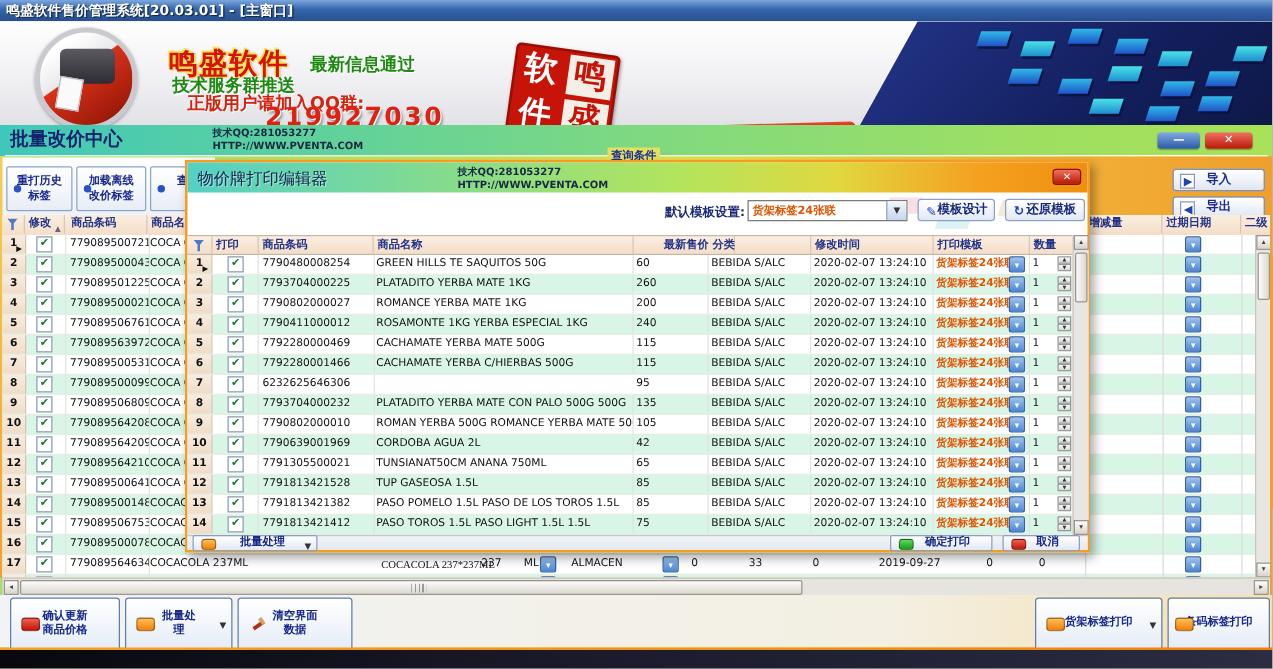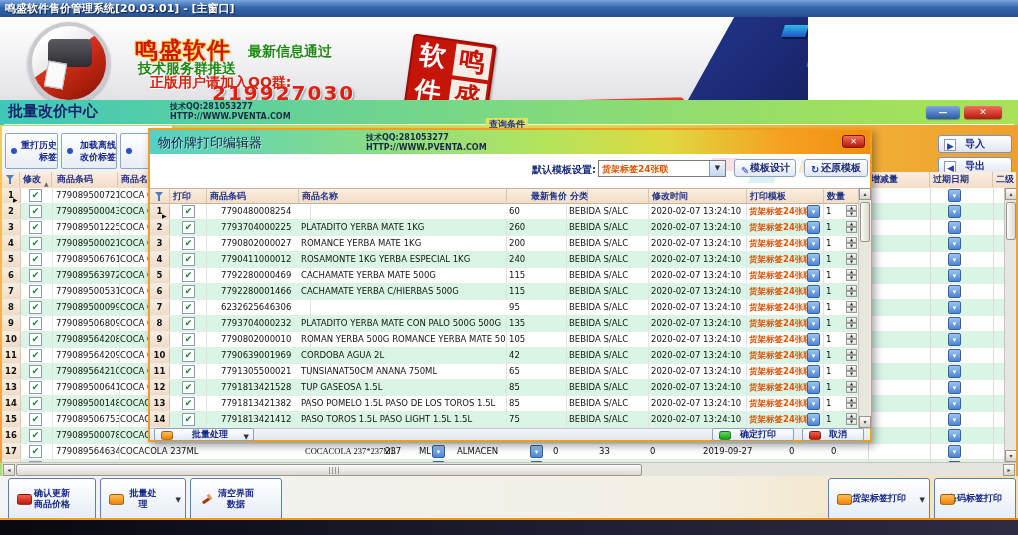--- a/index.html
+++ b/index.html
@@ -4,21 +4,21 @@
 <style>
   html,body{margin:0;padding:0;}
   body{font-family:"DejaVu Sans","Liberation Sans",sans-serif;background:#444;}
   .screen{position:relative;width:1018px;height:535px;overflow:hidden;background:#fff;margin:0 auto;}
   .abs{position:absolute;}
 
   
   .titlebar{left:0;top:0;width:1018px;height:17px;background:linear-gradient(180deg,#7ba7dd,#3465ad 45%,#274f8f);color:#fff;font-size:11px;font-weight:bold;line-height:17px;padding-left:5px;box-sizing:border-box;text-shadow:1px 1px 1px #123;}
 
   
-  .banner{left:0;top:17px;width:808px;height:83px;background:linear-gradient(180deg,#ffffff,#ececf0 70%,#e2e2e6);overflow:hidden;}
+  .banner{left:0;top:17px;width:1018px;height:83px;background:linear-gradient(180deg,#ffffff,#ececf0 70%,#e2e2e6);overflow:hidden;}
   .bluepanel{position:absolute;left:688px;top:0;width:330px;height:83px;background:linear-gradient(135deg,#24368c,#131f5e 60%,#0e1848);clip-path:polygon(14% 0,100% 0,100% 100%,0 100%);}
   .cube{position:absolute;width:24px;height:12px;transform:skewX(-18deg);background:linear-gradient(180deg,#2fb9e8,#1f55c8);box-shadow:2px 2px 0 rgba(8,16,60,.8);}
   .cube.cy{background:linear-gradient(180deg,#49e2e8,#1f8fd0);}
   .printer{position:absolute;left:28px;top:5px;width:74px;height:74px;border-radius:50%;border:4px solid #c9c9cf;background:linear-gradient(145deg,#ffffff 18%,#e9e9ec 42%,#d8311a 43%,#9c1a08 85%);overflow:hidden;box-shadow:0 1px 3px rgba(0,0,0,.35);}
   .printer .pbody{position:absolute;left:16px;top:13px;width:44px;height:28px;background:linear-gradient(180deg,#5a5a60,#2c2c32);border-radius:5px;}
   .printer .plabel{position:absolute;left:14px;top:36px;width:17px;height:24px;background:#fafafa;border:1px solid #bbb;transform:rotate(10deg);}
   .brand{font-weight:bold;color:#d41408;font-size:23px;letter-spacing:1px;text-shadow:1px 1px 0 #ffe24a,-1px -1px 0 #ffe24a,1px 0 2px rgba(0,0,0,.3);}
   .tagline{font-weight:bold;color:#1f8a12;font-size:14px;text-shadow:1px 1px 0 #fff;}
   .tagred{font-weight:bold;color:#d42410;font-size:14px;text-shadow:1px 1px 0 #fff;}
   .qqnum{font-weight:bold;color:#e02010;font-size:20px;letter-spacing:2px;text-shadow:1px 1px 0 #fff,2px 2px 2px rgba(0,0,0,.35);}
@@ -38,21 +38,21 @@
   .edgeL{left:0;top:125px;width:3px;height:337px;background:linear-gradient(180deg,#f4cf52,#f0a030);}
   .edgeR{left:1016px;top:125px;width:2px;height:395px;background:#f0a030;}
   .grpline{left:4px;top:124px;width:1010px;height:1px;background:rgba(255,255,255,.85);}
   .qlabel{left:486px;top:118px;font-size:9px;font-weight:bold;color:#223399;background:#e4e15c;padding:0 3px;}
 
   .winbtn{height:13px;border-radius:3px;font-size:9px;font-weight:bold;color:#fff;text-align:center;line-height:12px;box-shadow:0 1px 1px rgba(0,0,0,.3);}
   .minbtn{left:926px;top:106px;width:34px;background:linear-gradient(180deg,#7fa8e0,#2d5aa8);}
   .closebtn{left:964px;top:106px;width:38px;background:linear-gradient(180deg,#f07060,#b81808);}
 
   .toolstrip{left:2px;top:126px;width:170px;height:46px;background:linear-gradient(180deg,#fdfdfe,#eef1f6);}
-  .toolbtn{top:133px;height:36px;background:linear-gradient(180deg,#ffffff,#e8edf5);border:1px solid #8aa6cc;border-radius:2px;box-sizing:border-box;text-align:right;font-size:9px;font-weight:bold;color:#1a2a90;padding-top:5px;line-height:12px;}
+  .toolbtn{top:133px;height:36px;background:linear-gradient(180deg,#ffffff,#e8edf5);border:1px solid #8aa6cc;border-radius:2px;box-sizing:border-box;text-align:center;font-size:9px;font-weight:bold;color:#1a2a90;padding-top:5px;line-height:12px;}
   .bdot{position:absolute;left:5px;top:14px;width:6px;height:6px;border-radius:50%;background:#2a52c8;}
 
   .iebtn{width:74px;height:18px;background:linear-gradient(180deg,#ffffff,#dfe6f2);border:1px solid #7a93c0;border-radius:3px;box-sizing:border-box;font-size:10px;font-weight:bold;color:#1a2a90;text-align:center;line-height:16px;}
   .iebtn .gly{position:absolute;left:8px;top:2px;font-size:9px;color:#2244aa;}
   .iebtn .pg{position:absolute;left:5px;top:3px;width:10px;height:10px;background:#fff;border:1px solid #8899bb;}
 
   
   .mtable{left:2px;top:172px;width:1014px;height:290px;background:#fff;overflow:hidden;}
   .mhead{position:absolute;left:0;top:0;width:1014px;height:16px;background:linear-gradient(180deg,#fbeee0,#f3ddc8);border-bottom:1px solid #c8b4a0;}
   .hcell{position:absolute;top:0;height:15px;font-size:9px;font-weight:bold;color:#223388;line-height:15px;border-right:1px solid #d8c6b4;padding-left:3px;box-sizing:border-box;}
@@ -117,21 +117,21 @@
   .pen{position:absolute;left:6px;top:3px;font-size:10px;color:#2244cc;}
   .rot{position:absolute;left:6px;top:2px;font-size:10px;font-weight:bold;color:#1a3acc;}
   .dgridhead{position:absolute;left:0;top:58px;width:708px;height:16px;background:linear-gradient(180deg,#fbeee0,#f3ddc8);border-top:1px solid #c8b4a0;border-bottom:1px solid #c8b4a0;box-sizing:border-box;}
   .dhc{position:absolute;top:0;height:14px;font-size:9px;font-weight:bold;color:#223388;line-height:14px;border-right:1px solid #d8c6b4;padding-left:3px;box-sizing:border-box;}
   .drows{position:absolute;left:0;top:74px;width:708px;height:224px;overflow:hidden;}
   .drow{position:absolute;left:0;width:708px;height:16px;border-bottom:1px solid #e4eee4;box-sizing:border-box;}
   .drow.odd{background:#fff;} .drow.even{background:#d9f5e6;}
   .drow .dc{position:absolute;top:0;height:15px;font-size:8.5px;line-height:15px;color:#111;white-space:nowrap;overflow:hidden;border-right:1px solid #e2e2e2;box-sizing:border-box;padding-left:2px;}
   .dnum{left:0;width:20px;background:linear-gradient(180deg,#f8ecdf,#efdcc8);border-right:1px solid #d8c6b4 !important;text-align:center;font-size:8px;font-weight:bold;color:#333;padding-left:0 !important;}
   .dprint{left:20px;width:37px;}
-  .dbar{left:69px;width:92px;}
+  .dbar{left:58px;width:92px;}
   .dname{left:149px;width:208px;}
   .dprice{left:357px;width:60px;}
   .dcat{left:417px;width:82px;}
   .dtime{left:499px;width:98px;}
   .dtpl{left:597px;width:77px;}
   .dqty{left:674px;width:34px;border-right:none !important;}
   .dtpl .tplv{color:#e05500;font-weight:bold;}
   .dtpl .dd{left:60px;}
   .spin{position:absolute;right:1px;top:1px;width:11px;height:13px;}
   .spin i{display:block;width:11px;height:6px;background:linear-gradient(180deg,#fafafa,#d8d8d8);border:1px solid #999;box-sizing:border-box;font-style:normal;font-size:4px;line-height:4px;text-align:center;color:#333;}
@@ -529,20 +529,21 @@
       <div class="dhc" style="left:499px;width:98px;"><span>修改时间</span></div>
       <div class="dhc" style="left:597px;width:77px;"><span>打印模板</span></div>
       <div class="dhc" style="left:674px;width:34px;border-right:none;"><span>数量</span></div>
     </div>
 
     <div class="drows" id="dlg-rows">
         <div class="drow odd current" style="top: 0px;">
     <div class="dc dnum"><span>1</span><span class="cur" style="display: block;">▶</span></div>
     <div class="dc dprint"><span class="cb">✔</span></div>
     <div class="dc dbar">7790480008254</div>
+    <div class="dc dname">GREEN HILLS TE SAQUITOS 50G</div>
     <div class="dc dprice">60</div>
     <div class="dc dcat">BEBIDA S/ALC</div>
     <div class="dc dtime">2020-02-07 13:24:10</div>
     <div class="dc dtpl"><span class="tplv">货架标签24张联</span><span class="dd">▾</span></div>
     <div class="dc dqty"><span>1</span><span class="spin">
               <i>▲</i>
               <i>▼</i>
             </span></div>
   </div>
         <div class="drow even" style="top: 16px;">

